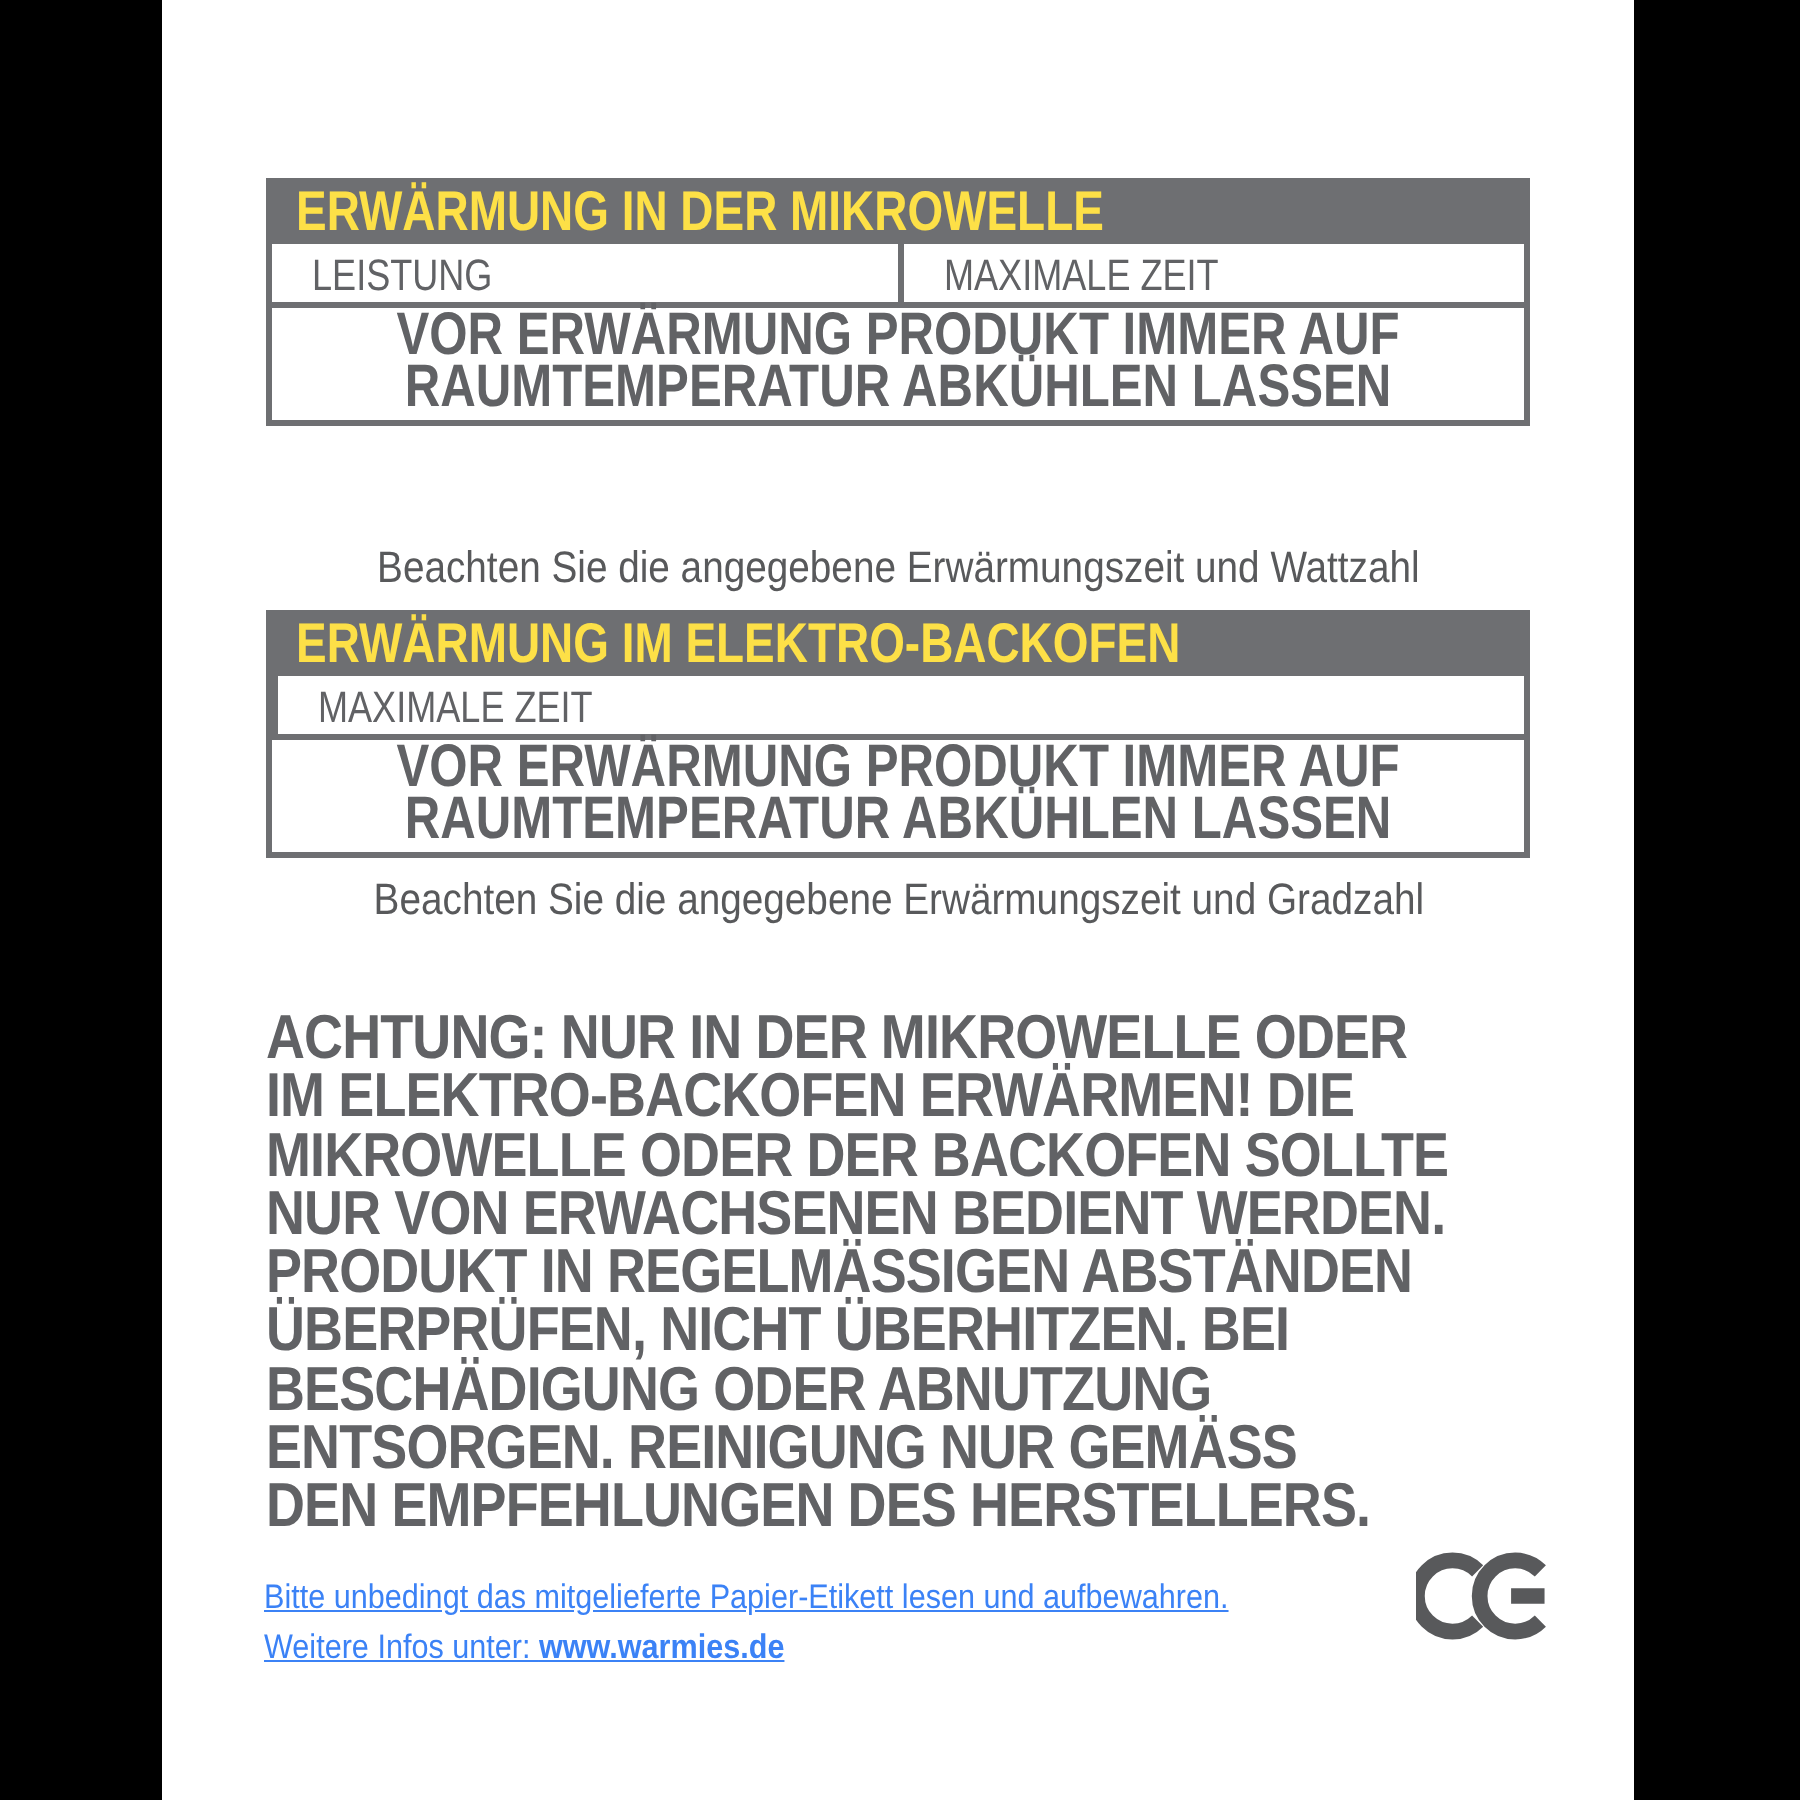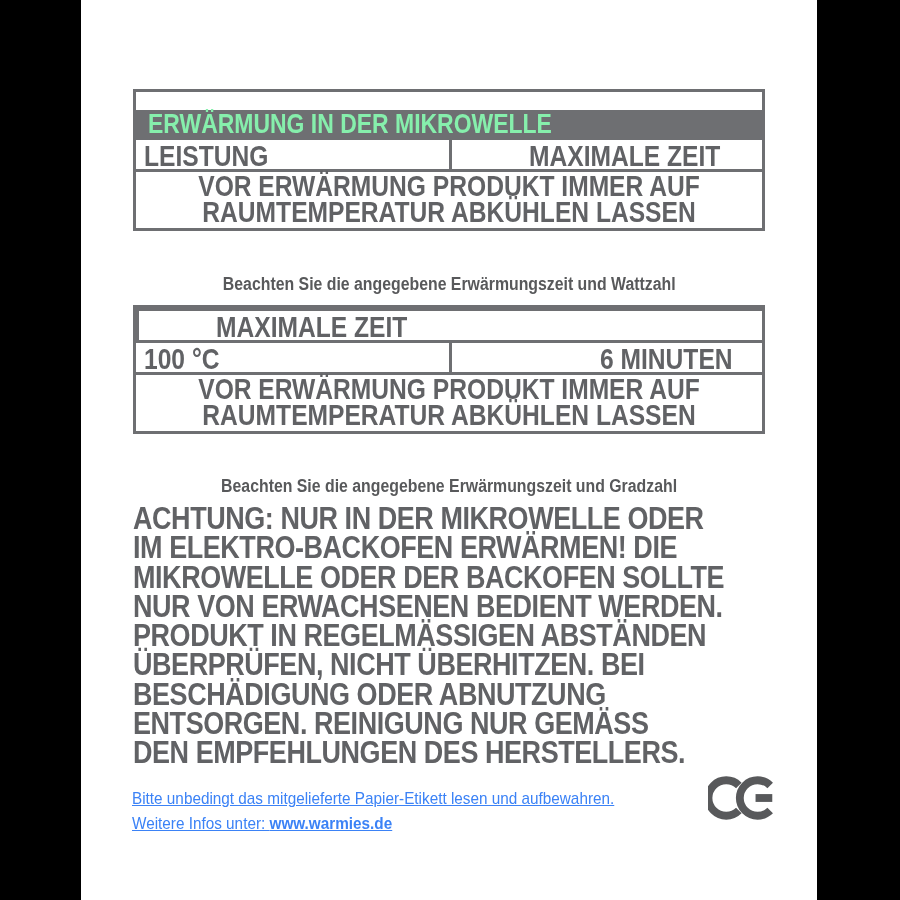--- a/index.html
+++ b/index.html
@@ -14,42 +14,41 @@
 
   
   .gtable{
     position:absolute;left:133px;width:632px;
     border:3px solid #6e6f72;background:#fff;box-sizing:border-box;
     color:#616265;
   }
   .t1{top:89px;}
   .t2{top:305px;}
   .thead{
-    background:#6e6f72;color:#86efac;height:27px;line-height:27px;
+    background:#6e6f72;color:#fde047;height:27px;line-height:27px;
     font-weight:bold;font-size:28px;padding-left:12px;overflow:visible;
     white-space:nowrap;
-    margin-top:18px;
   }
   .trow{border-top:3px solid #6e6f72;box-sizing:border-box;}
   .cols{display:flex;height:32px;}
-  .cell{flex:0 0 50%;box-sizing:border-box;font-weight:bold;font-size:30px;
-    line-height:31px;white-space:nowrap;overflow:visible;padding-left:8px;}
-  .cell.c2{border-left:3px solid #6e6f72;text-align:right;}
+  .cell{flex:0 0 50%;box-sizing:border-box;font-weight:normal;font-size:22px;
+    line-height:31px;white-space:nowrap;overflow:visible;padding-left:20px;}
+  .cell.c2{border-left:3px solid #6e6f72;}
   .noterow{padding:1px 0 3px 0;text-align:center;}
   .noteline{font-weight:bold;font-size:30px;line-height:26px;white-space:nowrap;}
 
   .cond{display:inline-block;transform:scaleX(0.82);transform-origin:0 50%;}
   .cond-c{display:block;transform:scaleX(0.82);transform-origin:50% 50%;}
 
   .caption{
     position:absolute;left:133px;width:632px;text-align:center;
-    color:#58595b;font-weight:bold;font-size:18px;line-height:20px;white-space:nowrap;
+    color:#58595b;font-weight:normal;font-size:22px;line-height:20px;white-space:nowrap;
   }
   .cap1{top:274px;}
-  .cap2{top:476px;}
+  .cap2{top:440px;}
   .caption .cond-c{display:inline-block;transform:scaleX(0.88);transform-origin:50% 50%;}
 
   
   .warning{
     position:absolute;left:133px;top:504px;width:700px;
     color:#616265;font-weight:bold;font-size:31px;line-height:29.3px;
     white-space:pre-line;transform:scaleX(0.87);transform-origin:0 0;
     letter-spacing:-0.5px;
   }
 
@@ -83,31 +82,26 @@
   <div class="trow noterow">
     <div class="noteline cond-c">VOR ERWÄRMUNG PRODUKT IMMER AUF</div>
     <div class="noteline cond-c">RAUMTEMPERATUR ABKÜHLEN LASSEN</div>
   </div>
 </div>
 <div class="caption cap1">
   <span class="cond-c">Beachten Sie die angegebene Erwärmungszeit und Wattzahl</span>
 </div>
 
 <div class="gtable t2">
+  <div class="thead">
+    <span class="cond">ERWÄRMUNG IM ELEKTRO-BACKOFEN</span>
+  </div>
   <div class="trow cols">
     <div class="cell c2">
       <span class="cond">MAXIMALE ZEIT</span>
-    </div>
-  </div>
-  <div class="trow cols">
-    <div class="cell c1">
-      <span class="cond">100 °C</span>
-    </div>
-    <div class="cell c2">
-      <span class="cond">6 MINUTEN</span>
     </div>
   </div>
   <div class="trow noterow">
     <div class="noteline cond-c">VOR ERWÄRMUNG PRODUKT IMMER AUF</div>
     <div class="noteline cond-c">RAUMTEMPERATUR ABKÜHLEN LASSEN</div>
   </div>
 </div>
 <div class="caption cap2">
   <span class="cond-c">Beachten Sie die angegebene Erwärmungszeit und Gradzahl</span>
 </div>

